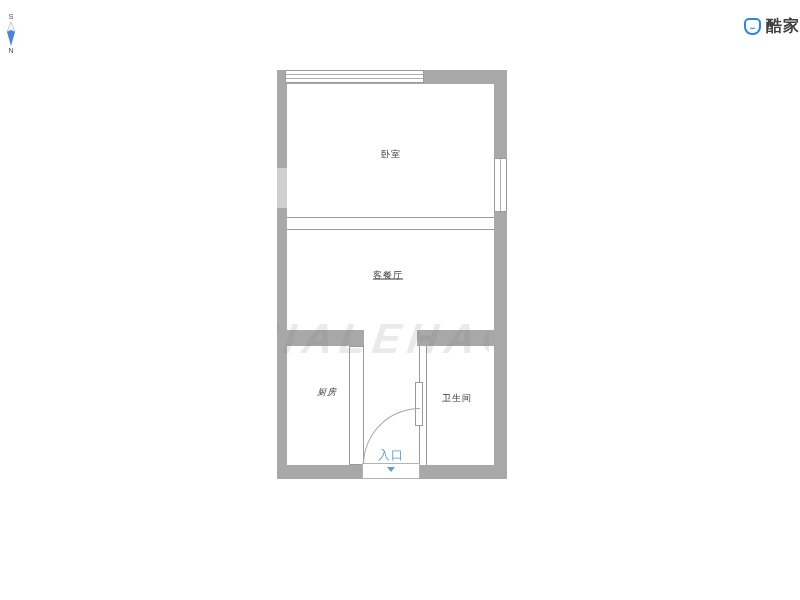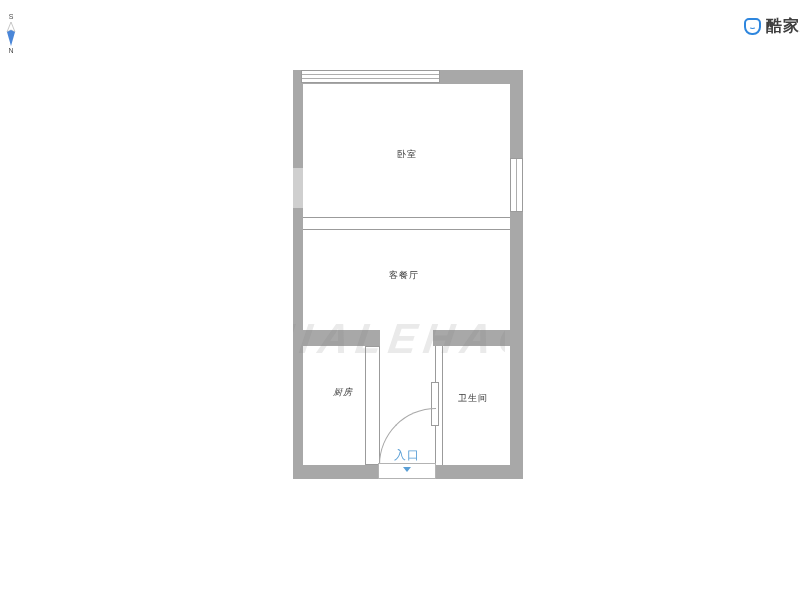--- a/index.html
+++ b/index.html
@@ -22,21 +22,21 @@
     border-radius:5px 5px 8px 8px; position:relative; background:#fff; flex:0 0 auto;
   }
   .brand-badge .smile {
     position:absolute; left:2.5px; top:3px; width:7px; height:6px;
     border:1.5px solid #2e86de; border-top:none; border-left-color:transparent; border-right-color:transparent;
     border-radius:0 0 7px 7px;
   }
   .brand-name { margin-left:5px; font-size:16px; font-weight:700; color:#3f3f3f; letter-spacing:1px; }
 
   
-  .plan { position:absolute; left:293px; top:70px; width:212px; height:409px; }
+  .plan { position:absolute; left:277px; top:70px; width:212px; height:409px; }
   .wall { position:absolute; background:#a8a8a8; }
   .w-top    { left:0;   top:0;   width:230px; height:14px; }
   .w-left   { left:0;   top:0;   width:10px;  height:409px; }
   .w-right  { left:217px; top:0; width:13px;  height:409px; }
   .w-bottom { left:0;   top:395px; width:230px; height:14px; }
   .w-kitchen-top { left:10px;  top:260px; width:62px; height:16px; }
   .w-bath-top    { left:140px; top:260px; width:77px; height:16px; }
   .w-kitchen-cap { left:72px;  top:260px; width:15px; height:16px; }
 
   
@@ -67,21 +67,21 @@
     border-top:1px solid #a8a8a8; border-left:1px solid #a8a8a8;
     border-top-left-radius:100% 100%;
   }
 
   
   .room-label {
     position:absolute; transform:translate(-50%,-50%);
     font-size:9px; color:#3a3a3a; letter-spacing:1px; white-space:nowrap;
   }
   .lbl-bedroom { left:114px; top:84px; }
-  .lbl-living  { left:111px; top:205px; }
+  .lbl-living  { left:111px; top:205px;text-decoration:underline; }
   .lbl-kitchen { left:50px;  top:322px;font-style:italic; }
   .lbl-bath    { left:180px; top:328px;text-align:center; }
   .lbl-entrance { left:114px; top:385px; font-size:12px; color:#5a9fd6; letter-spacing:1px; }
   .entrance-arrow {
     position:absolute; left:114px; top:397px; transform:translateX(-50%);
     width:0; height:0; border-left:4px solid transparent; border-right:4px solid transparent;
     border-top:5px solid #5a9fd6;
   }
 
   

